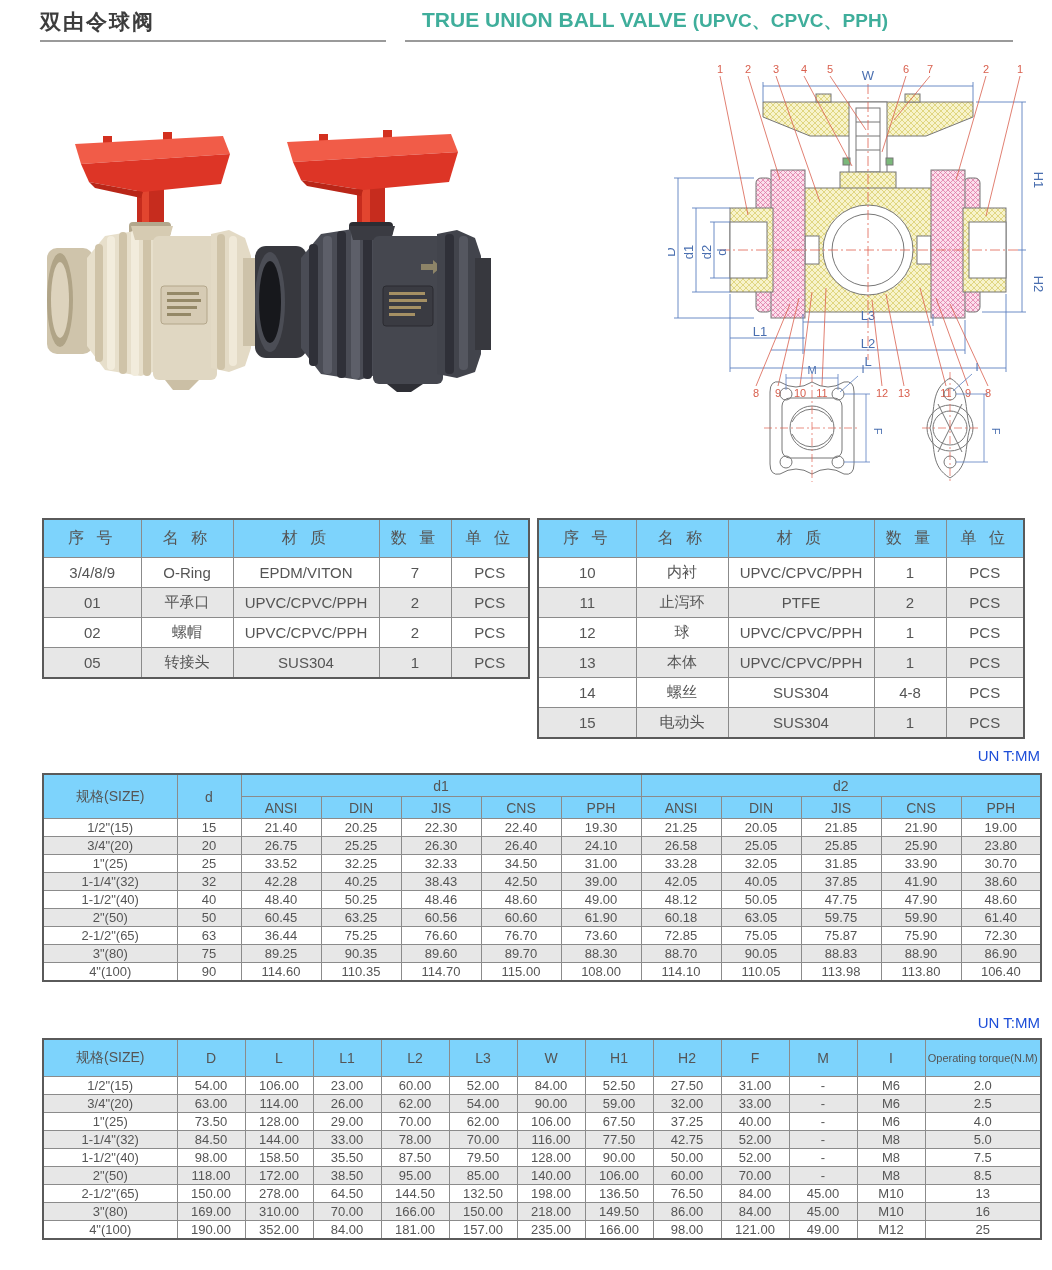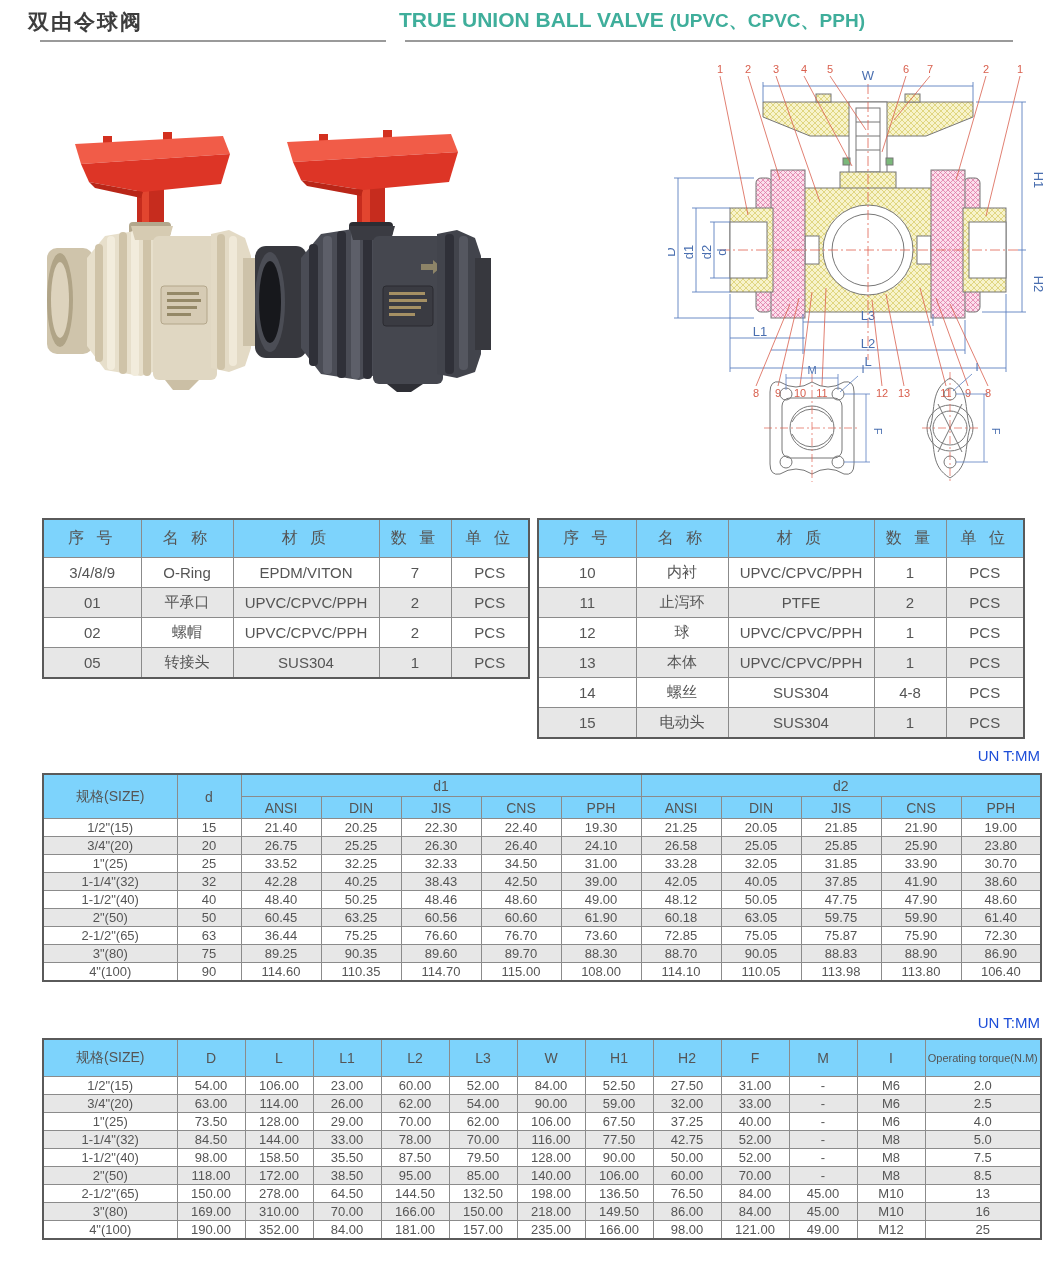--- a/index.html
+++ b/index.html
@@ -1,21 +1,21 @@
 <!DOCTYPE html>
 <html><head>
 <meta charset="utf-8">
 <style>
   html,body{margin:0;padding:0;background:#fff;}
   body{width:1052px;height:1270px;position:relative;font-family:"Liberation Sans",sans-serif;overflow:hidden;}
   .abs{position:absolute;}
   
-  .title-cn{left:28px;top:8px;font-size:21px;color:#3d3d3d;font-weight:bold;letter-spacing:2px;}
+  .title-cn{left:40px;top:8px;font-size:21px;color:#3d3d3d;font-weight:bold;letter-spacing:2px;}
   .rule-left{left:40px;top:40px;width:346px;height:2px;background:#9a9a9a;}
-  .title-en{left:399px;top:8px;font-size:21px;color:#3fae9b;font-weight:bold;white-space:nowrap;}
+  .title-en{left:422px;top:8px;font-size:21px;color:#3fae9b;font-weight:bold;white-space:nowrap;}
   .title-en .suffix{font-size:19px;font-weight:bold;}
   .rule-right{left:405px;top:40px;width:608px;height:2px;background:#9a9a9a;}
   
   .units{width:998px;text-align:right;font-size:15px;color:#1d4ed8;}
   .units1{left:42px;top:747px;}
   .units2{left:42px;top:1014px;}
   
   table{border-collapse:collapse;table-layout:fixed;background:#fff;}
   .tbl{border:2px solid #5a5a5a;}
   .tbl th,.tbl td{border:1px solid #8b8b8b;text-align:center;vertical-align:middle;color:#555;font-weight:normal;padding:0;white-space:nowrap;overflow:hidden;}

